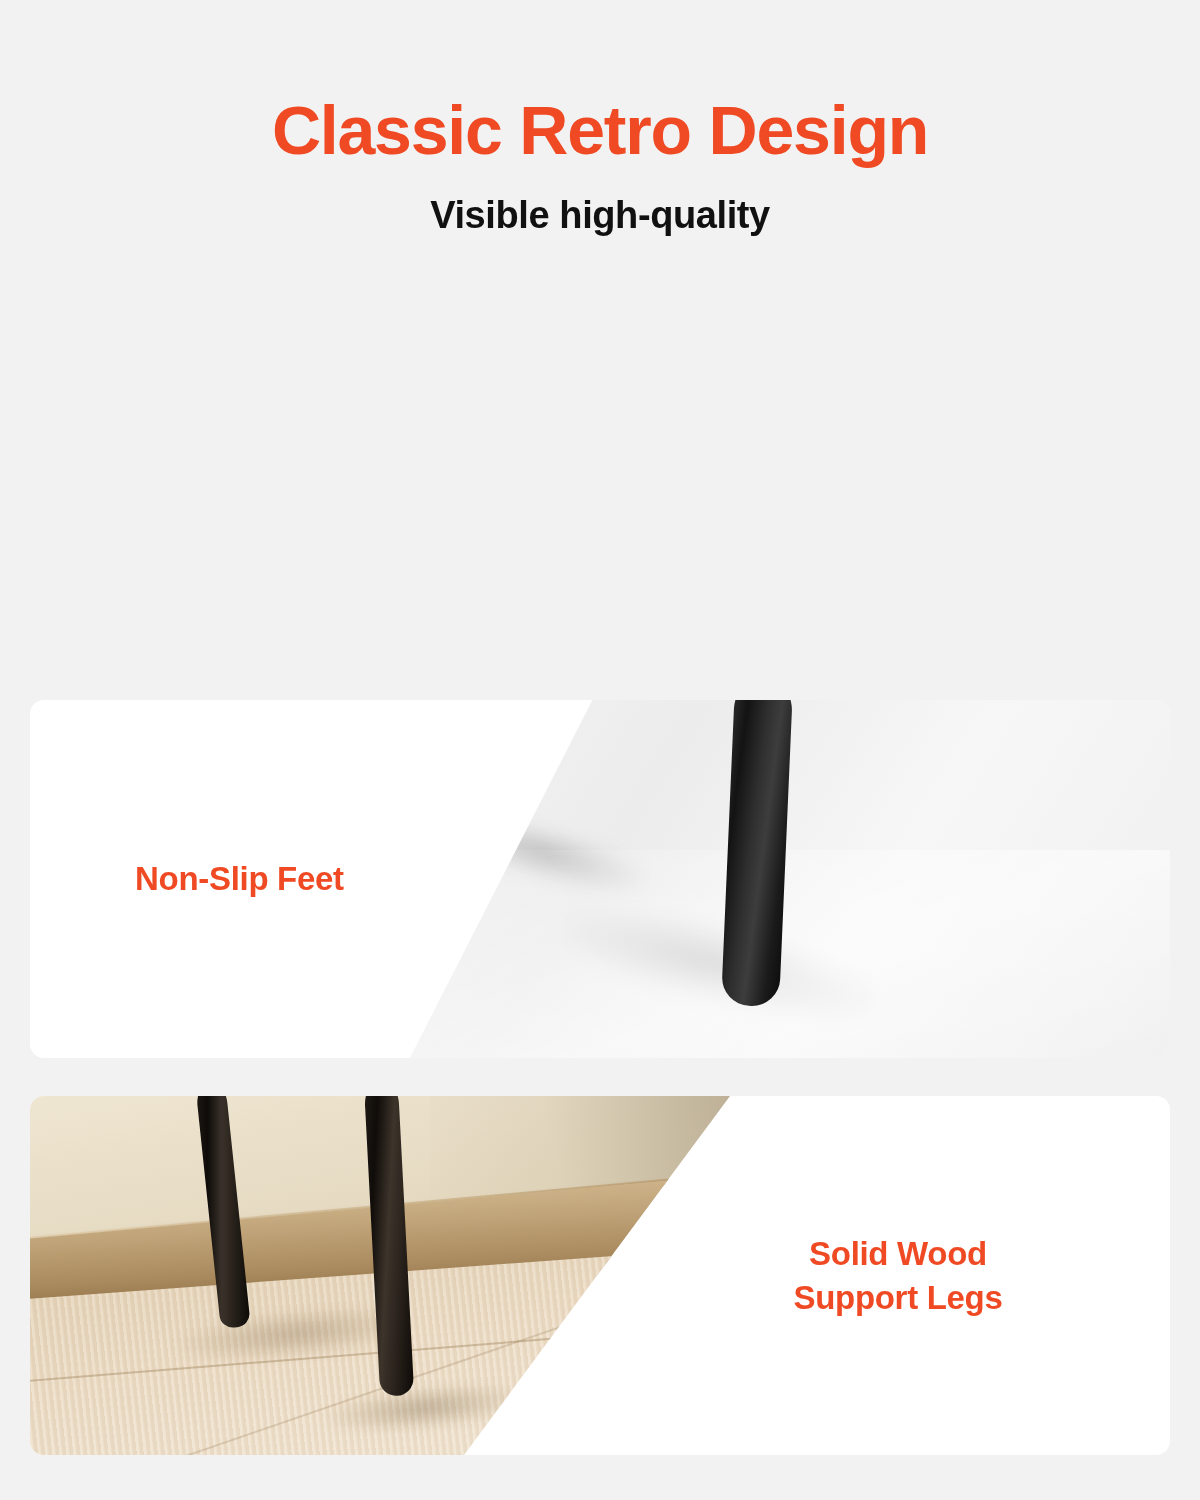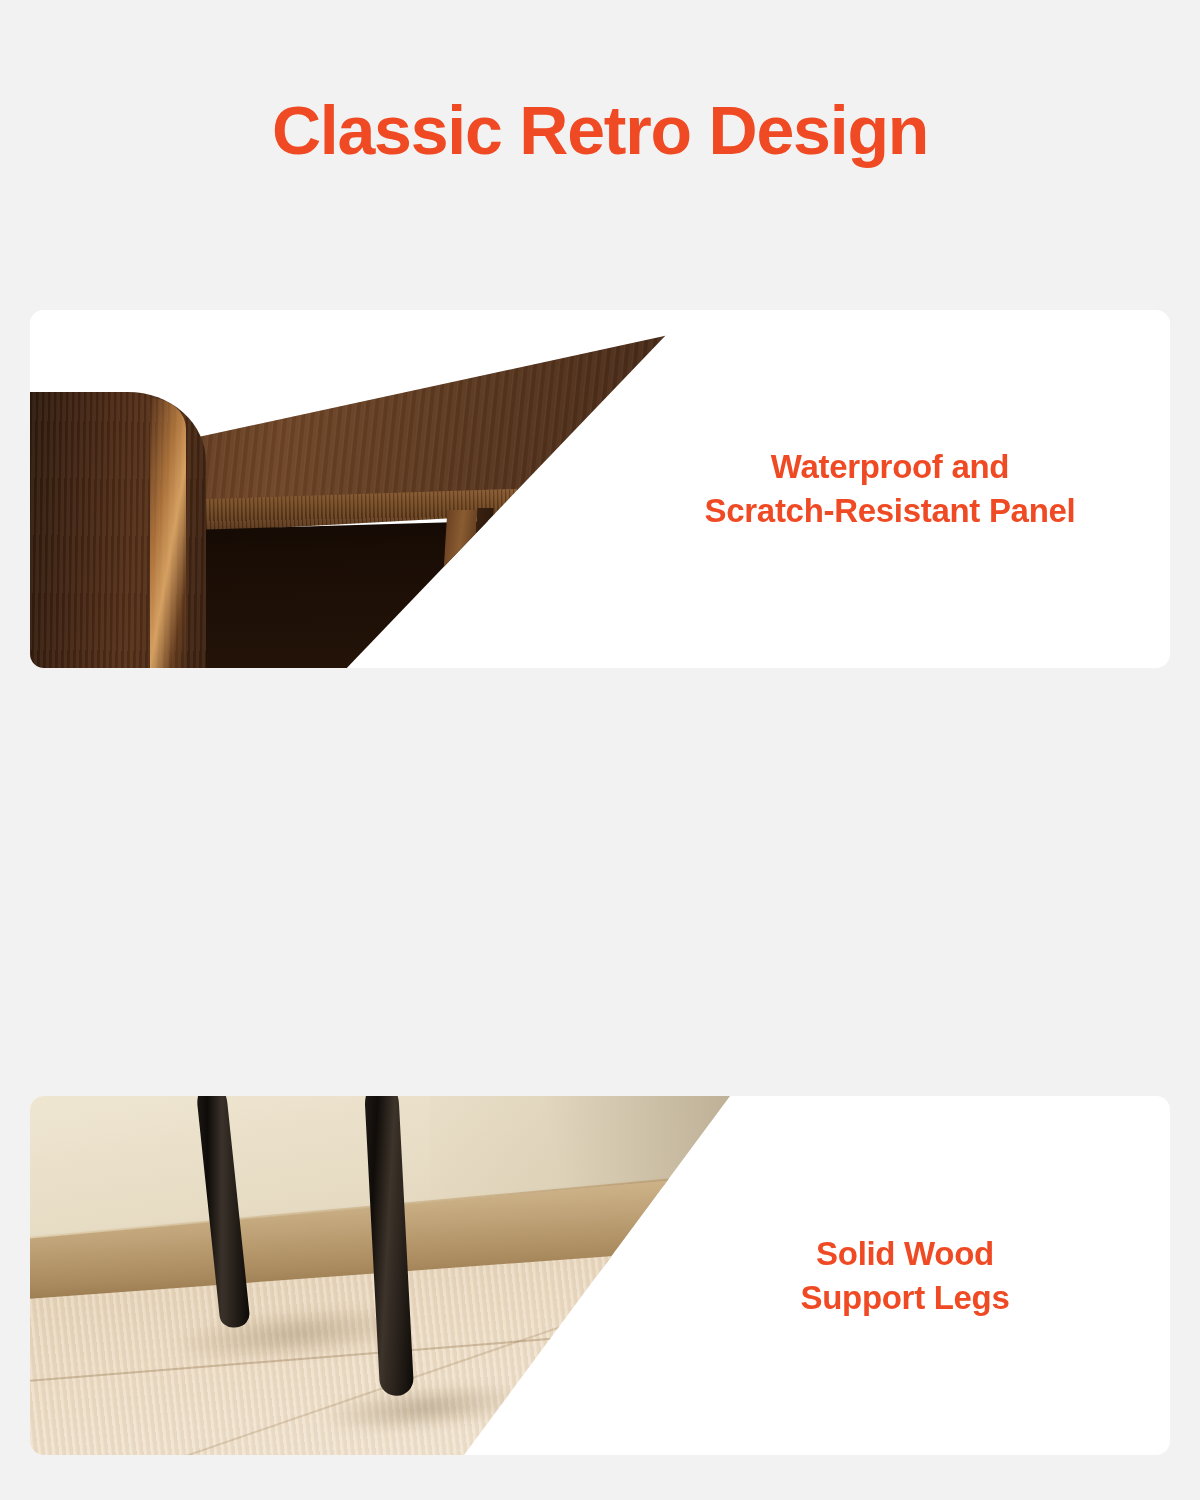--- a/index.html
+++ b/index.html
@@ -109,21 +109,21 @@
     padding-left: 105px;
   }
   #card-2 .feature-title { text-align: left; }
 
   
   #card-3 .photo-left {
     width: 700px;
     clip-path: polygon(0 0, 100% 0, 62% 100%, 0 100%);
   }
   #card-3 .text-pane {
-    right: 5px; width: 520px;
+    right: 12px; width: 520px;
   }
 
   
   .cab-scene {
     position: absolute; inset: 0;
     background: #ffffff;
   }
   
   .cab-top {
     position: absolute;
@@ -351,49 +351,43 @@
     filter: blur(5px);
   }
 </style>
 </head>
 <body>
 
 <div class="page">
 
   <div class="header">
     <div class="headline">Classic Retro Design</div>
+    <div class="subhead">Visible high-quality</div>
   </div>
 
-  <div class="card" id="card-1">
+
+  <div class="card" id="card-2">
     <div class="card-inner">
 
-      <div class="photo photo-left">
-        <div class="cab-scene">
-          <div class="cab-top"></div>
-          <div class="cab-edge"></div>
-          <div class="cab-cavity"></div>
-          <div class="cab-divider"></div>
-          <div class="cab-divider2"></div>
-          <div class="cab-side"></div>
-          <div class="cab-corner-hl"></div>
-
-          <div class="screw-hole" id="sh2"></div>
-
+      <div class="text-pane">
+        <div class="feature-title">Non-Slip Feet</div>
+      </div>
+
+      <div class="photo photo-right">
+        <div class="legs-scene">
+          <div class="leg-shadow" id="c2-shadow-a"></div>
+          <div class="leg-shadow" id="c2-shadow-b"></div>
+          <div class="floor-sheen"></div>
+          <div class="leg" id="c2-leg-a"></div>
+          <div class="leg" id="c2-leg-b"></div>
         </div>
-
-      </div>
-
-      <div class="text-pane">
-        <div class="feature-title">Waterproof and
-Scratch-Resistant Panel</div>
       </div>
 
     </div>
   </div>
-
 
   <div class="card" id="card-3">
     <div class="card-inner">
 
       <div class="photo photo-left">
         <div class="room-scene">
           <div class="wall"></div>
           <div class="wall-shadow"></div>
           <div class="baseboard-top"></div>
           <div class="baseboard"></div>

